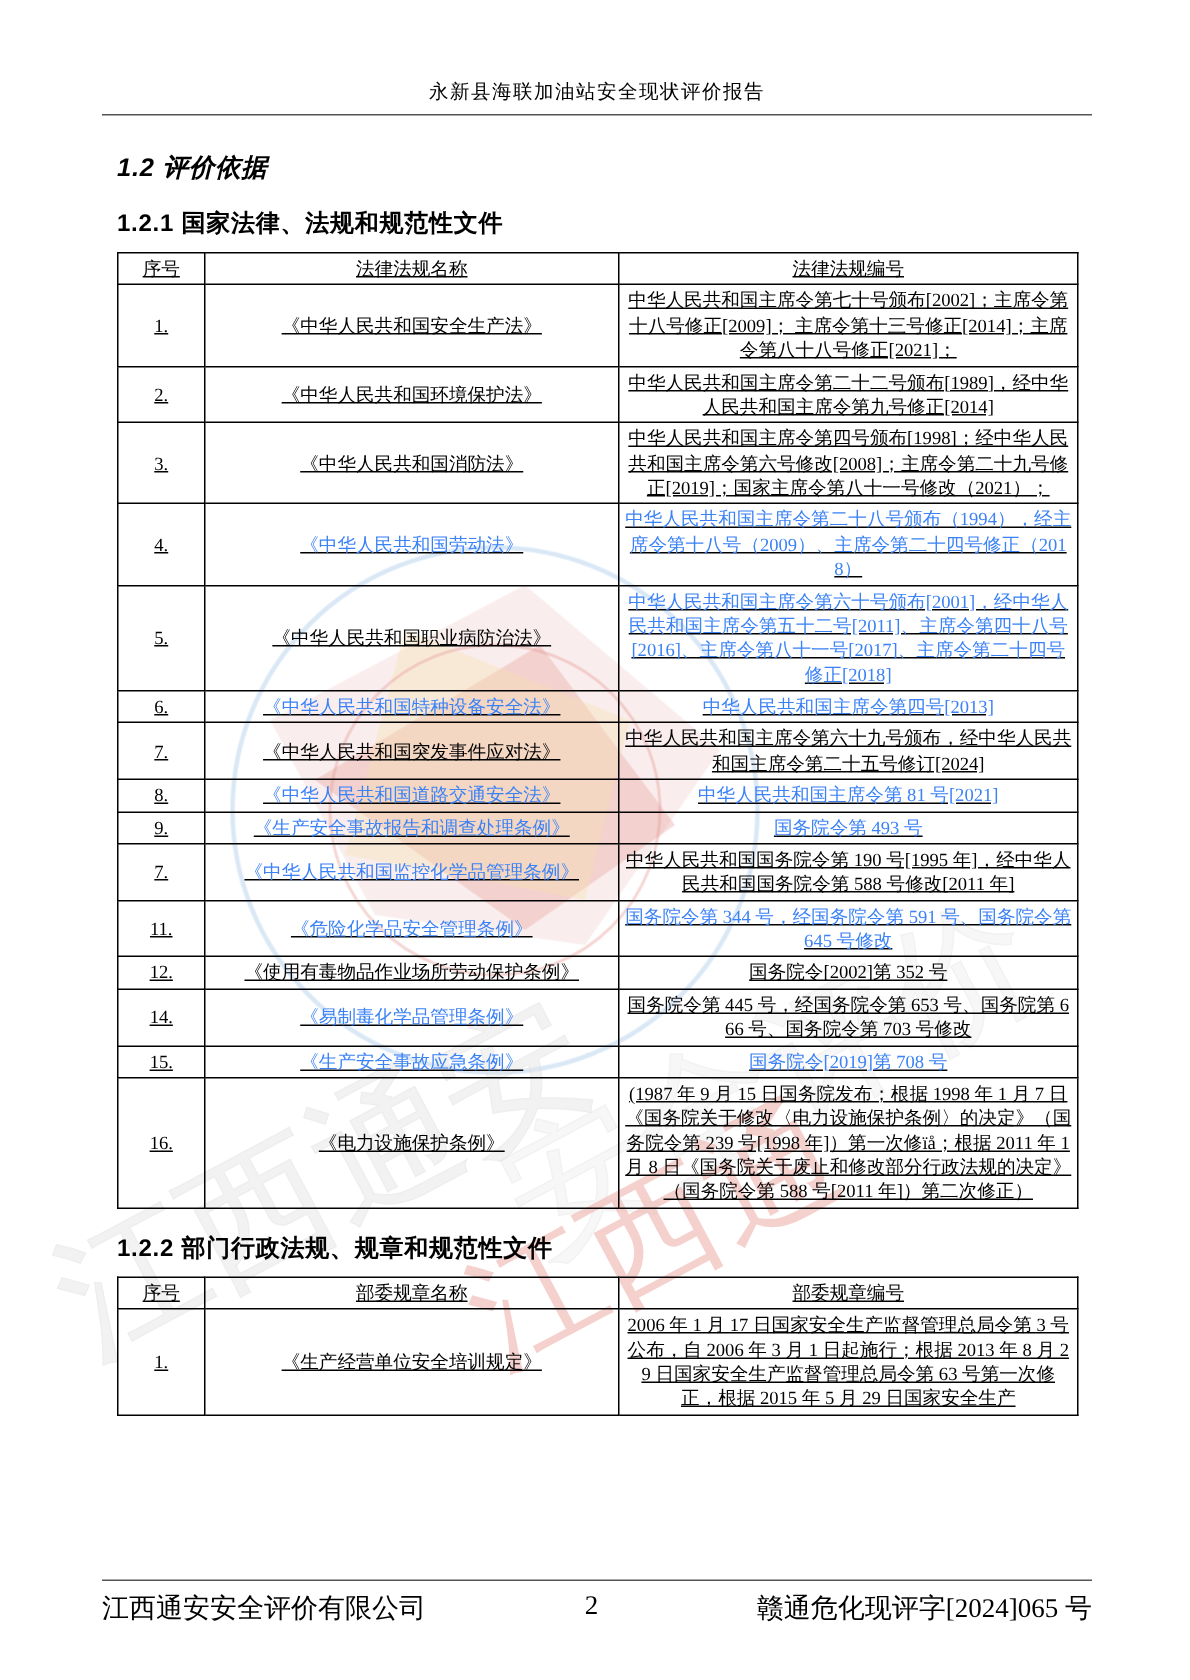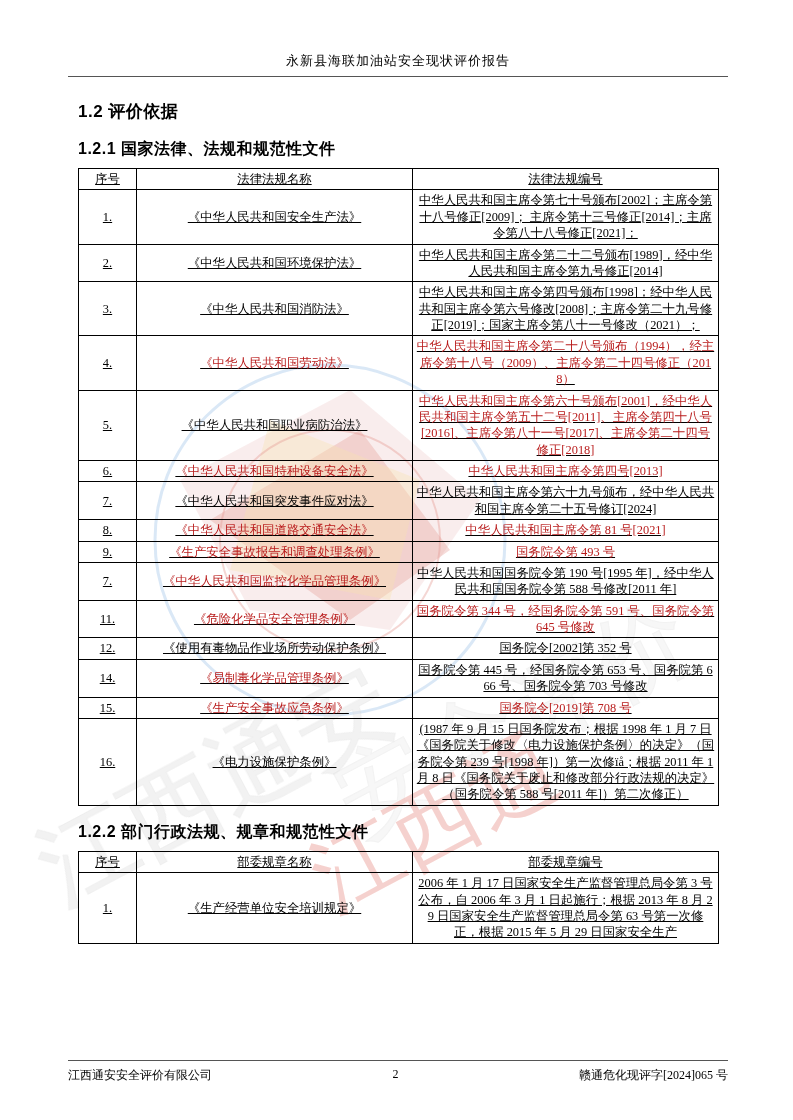--- a/index.html
+++ b/index.html
@@ -45,21 +45,21 @@
   }
 
   
   .doc-footer {
     position: absolute;
     bottom: 36px;
     left: 68px;
     width: 660px;
     border-top: 1px solid #555;
     padding-top: 6px;
-    font-size: 12px;
+    font-size: 18px;
     display: flex;
     justify-content: space-between;
     z-index: 2;
   }
   .doc-footer .f-left { flex: 0 0 auto; }
   .doc-footer .f-center { flex: 1 1 auto; text-align: center; }
   .doc-footer .f-right { flex: 0 0 auto; }
 
   
   .content {
@@ -68,20 +68,21 @@
     left: 68px;
     width: 660px;
     z-index: 2;
   }
   h2.sec {
     font-family: "Liberation Sans", "DejaVu Sans", sans-serif;
     font-size: 17px;
     font-weight: bold;
     margin: 14px 0 10px 10px;
     letter-spacing: 0.5px;
+    font-style: italic;
   }
   h3.subsec {
     font-family: "Liberation Sans", "DejaVu Sans", sans-serif;
     font-size: 16px;
     font-weight: bold;
     margin: 16px 0 8px 10px;
     letter-spacing: 0.5px;
   }
 
   table.lawtbl {
@@ -101,21 +102,21 @@
     vertical-align: middle;
     word-break: break-all;
   }
   table.lawtbl th {
     font-weight: normal;
   }
   col.c-no { width: 58px; }
   col.c-name { width: 276px; }
   col.c-num { width: 306px; }
 
-  .red { color: #b91c1c; }
+  .red { color: #3b82f6; }
   .cell-left { text-align: left; }
 </style>
 </head>
 <body>
 
 <div class="page">
 
   <svg class="watermark" viewBox="0 0 793 1120" xmlns="http://www.w3.org/2000/svg">
     <g opacity="0.55">
 

